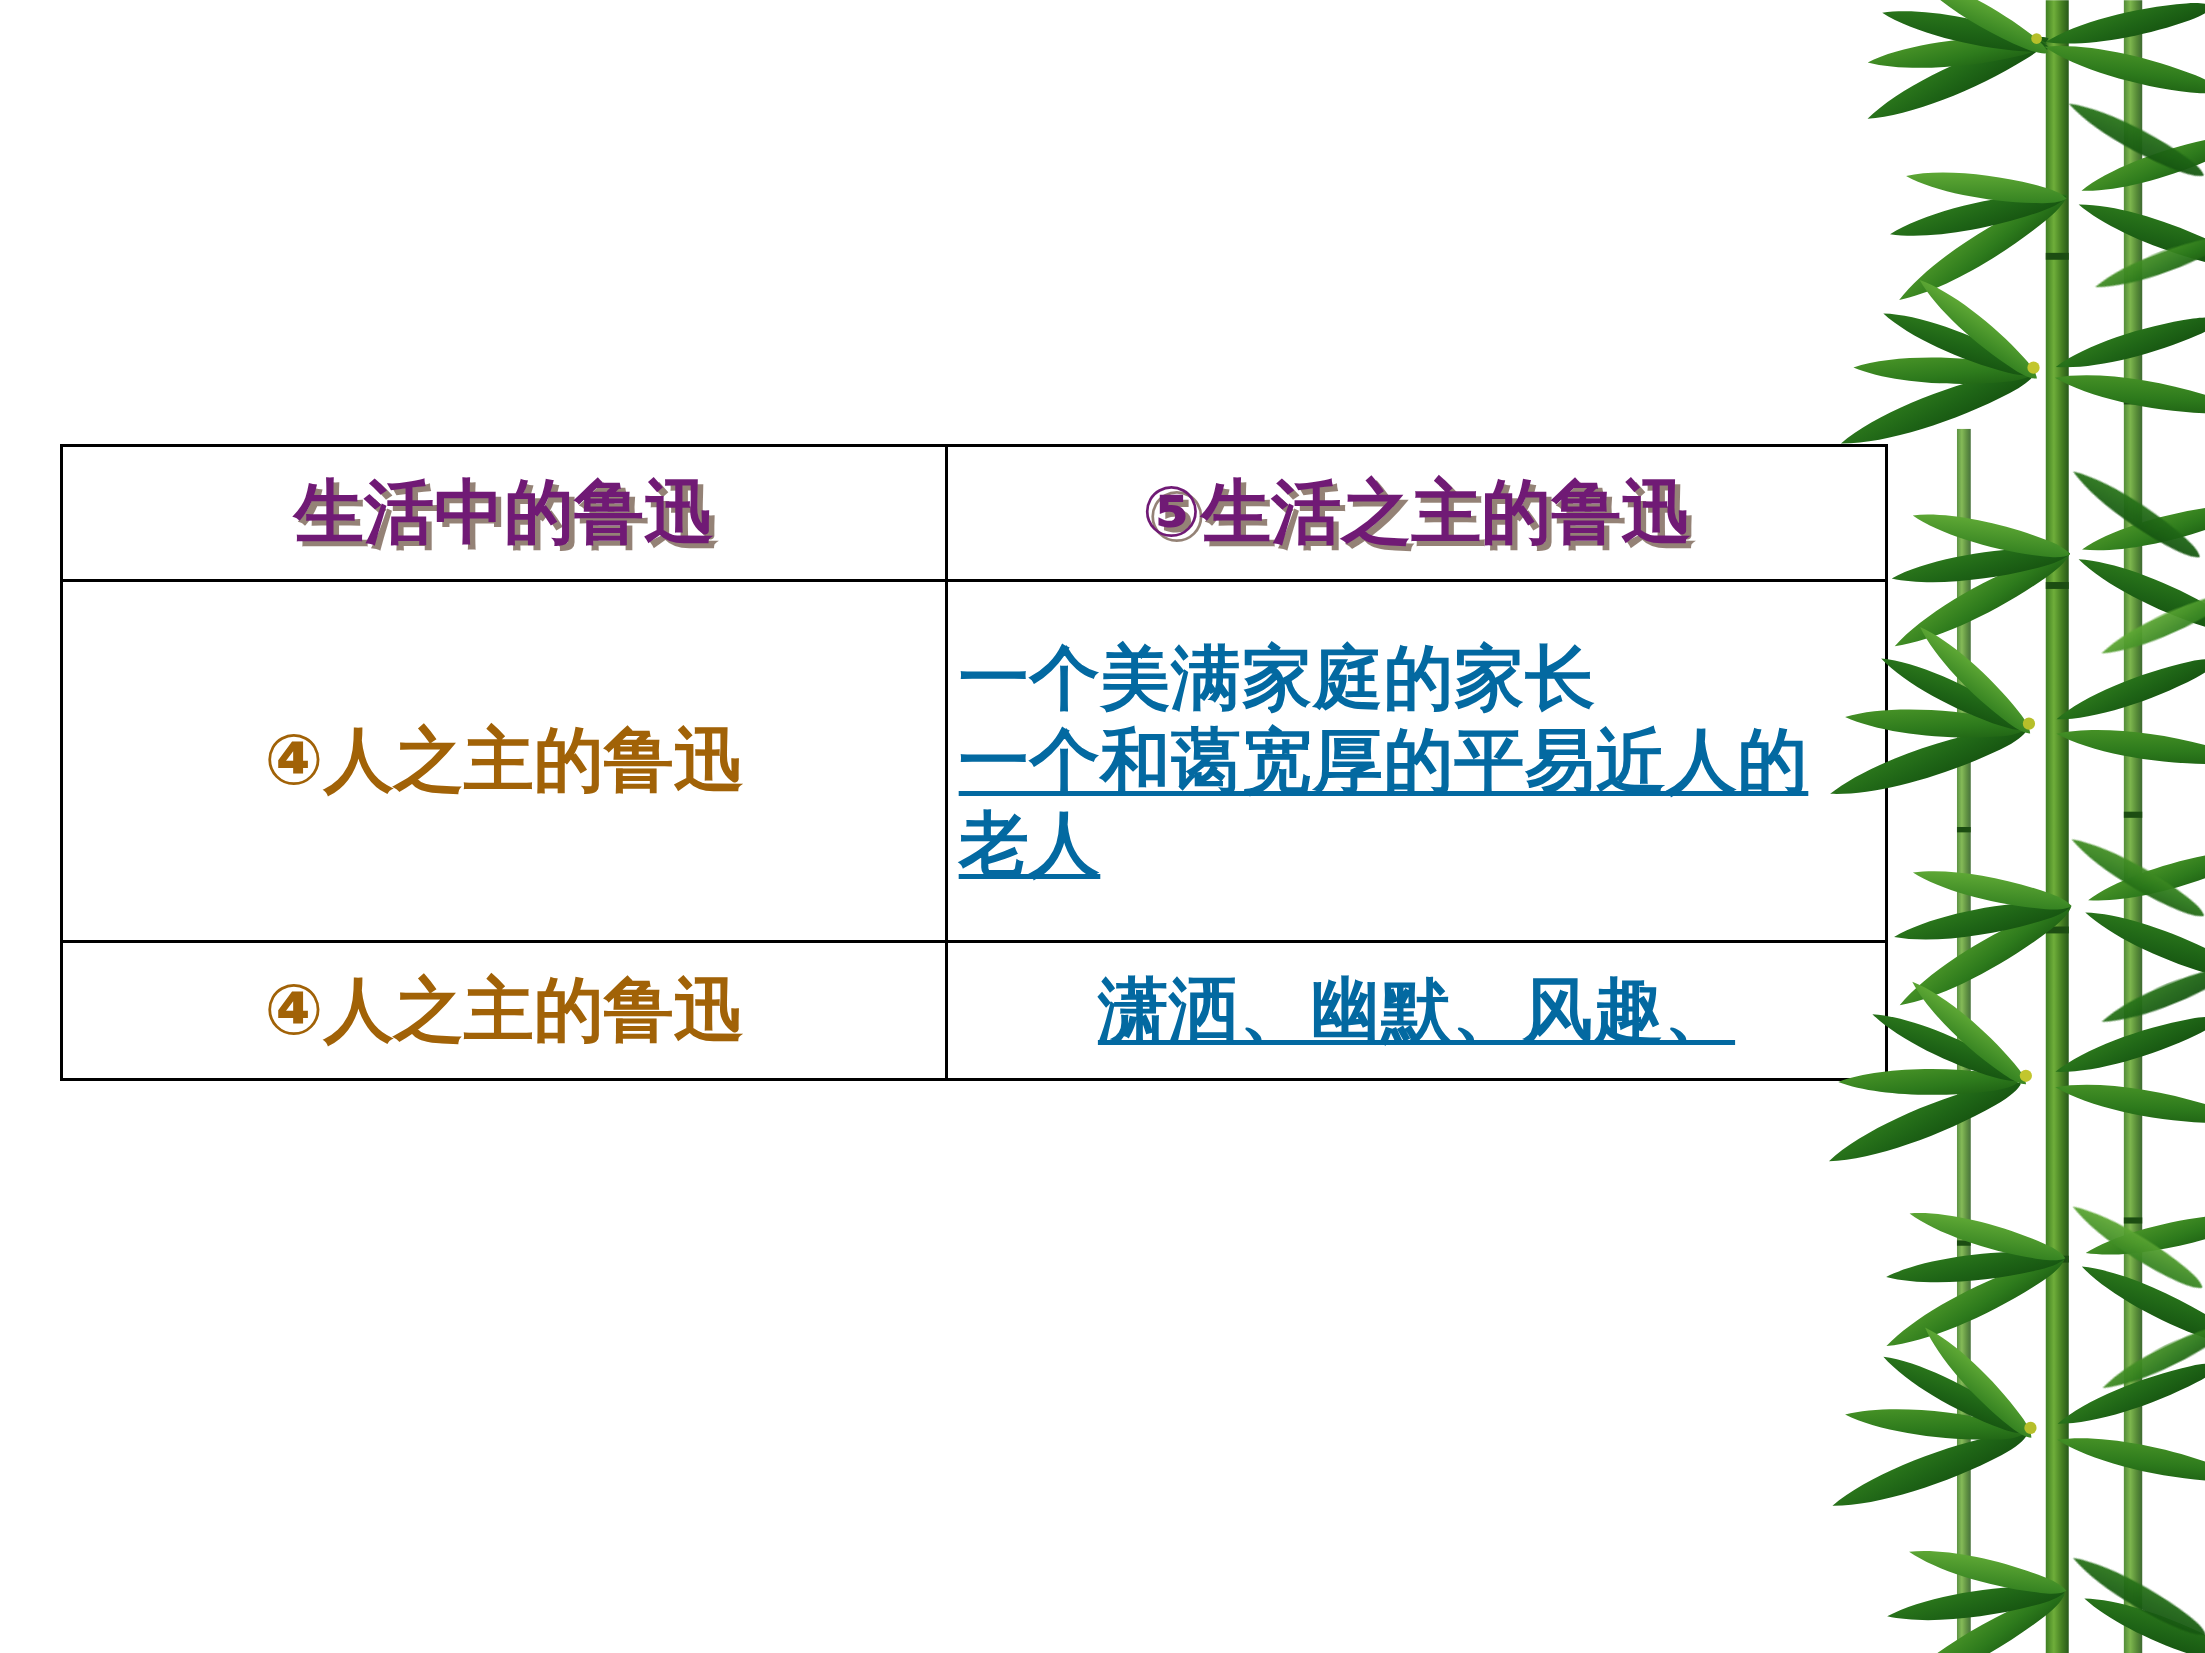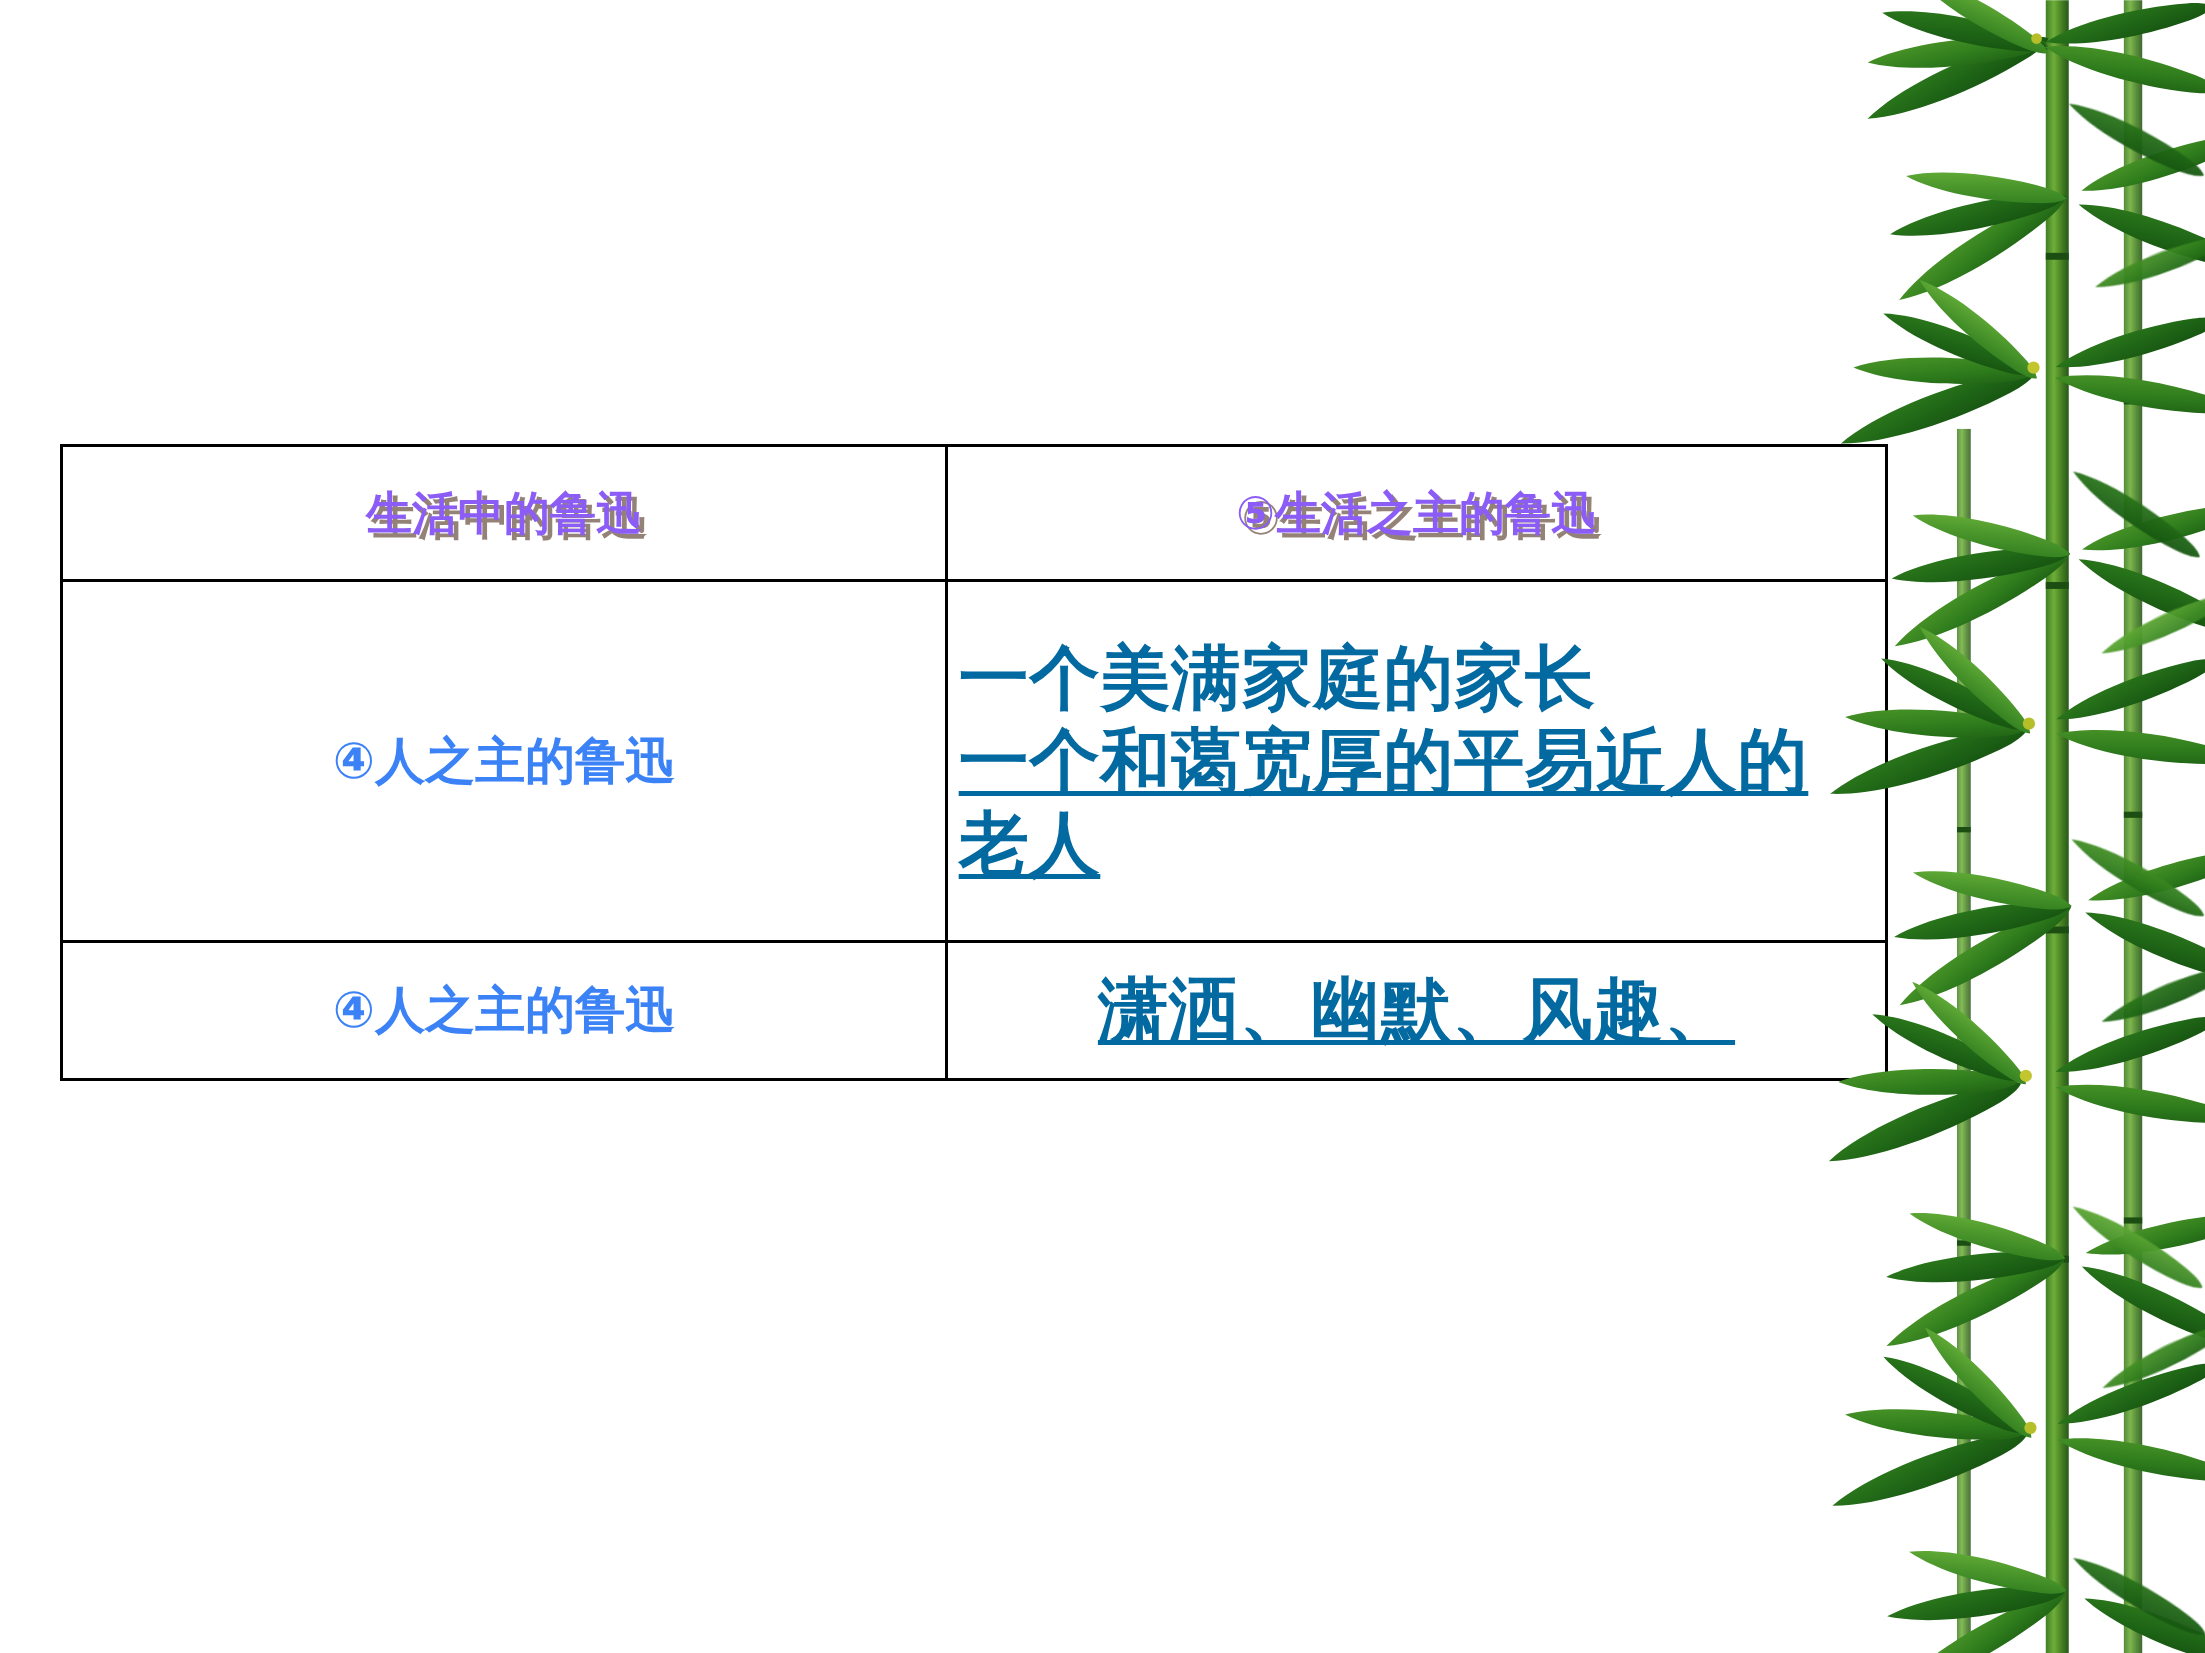--- a/index.html
+++ b/index.html
@@ -81,37 +81,37 @@
   .col-left  { width: 885px; }
   .col-right { width: 940px; }
 
   .header-cell {
     height: 132px;
     text-align: center;
   }
   .header-text {
     font-family: "DejaVu Sans", "Liberation Sans", sans-serif;
     font-weight: 700;
-    font-size: 46px;
+    font-size: 70px;
     line-height: 1.05;
-    color: #8b5cf6;
+    color: #701a75;
     text-shadow: 5.4px 5.4px 0 rgba(60,28,6,0.55);
     white-space: nowrap;
   }
 
   .body-cell-left {
     height: 358px;
     text-align: center;
   }
   .green-text {
     font-family: "DejaVu Sans", "Liberation Sans", sans-serif;
     font-weight: 700;
-    font-size: 50px;
+    font-size: 70px;
     line-height: 1.05;
-    color: #3b82f6;
+    color: #a16207;
     white-space: nowrap;
   }
 
   .body-cell-right {
     height: 358px;
     text-align: left;
     padding-left: 12.3px;
   }
   .black-line {
     font-family: "DejaVu Sans", "Liberation Sans", sans-serif;

